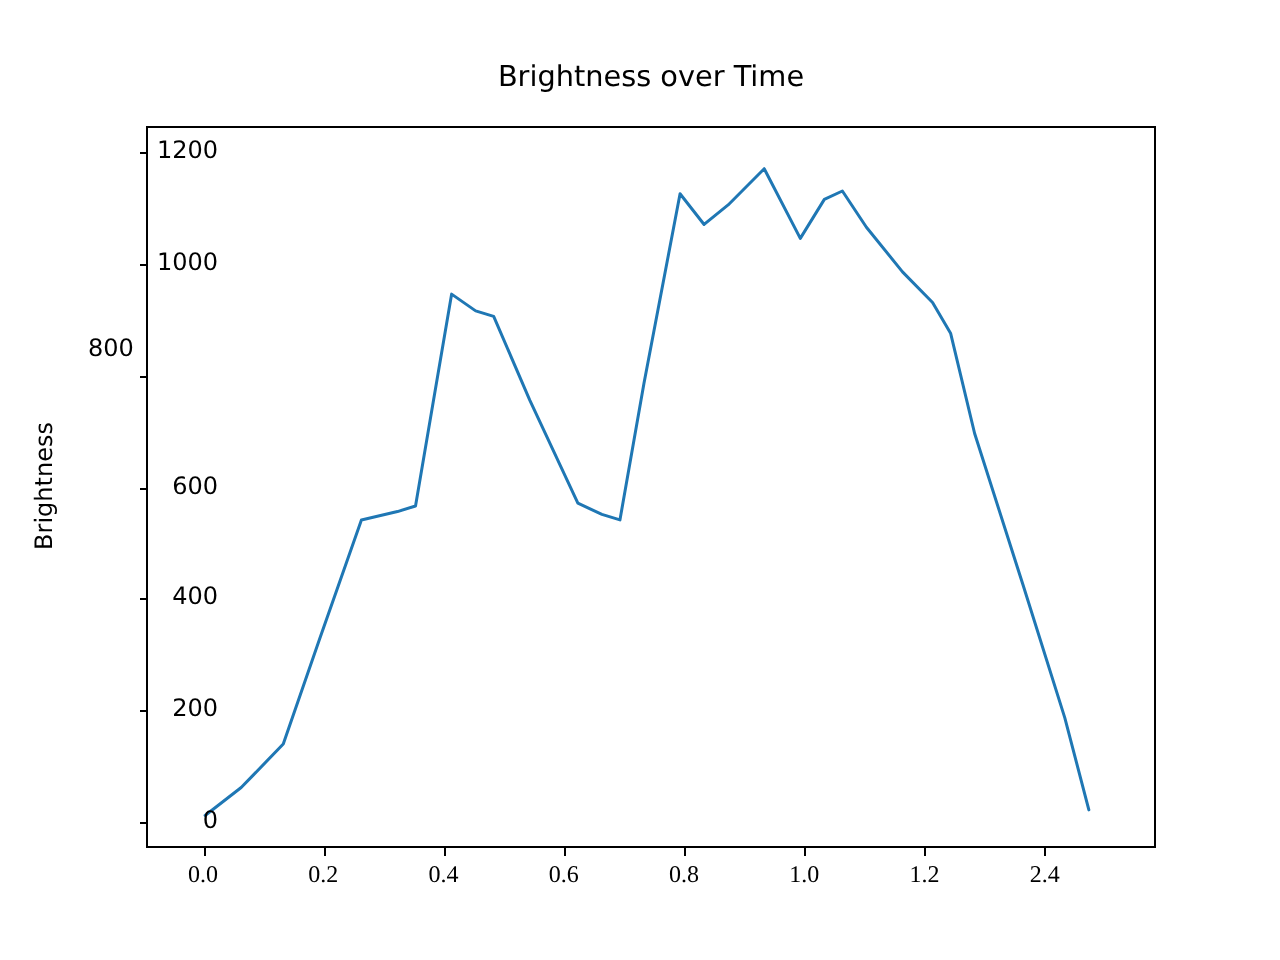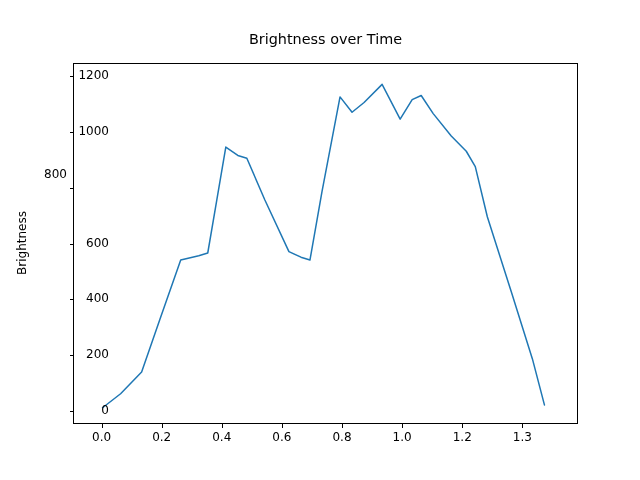--- a/index.html
+++ b/index.html
@@ -27,21 +27,21 @@
 
   
   .ytick-label{
     position:absolute;right:646px;  
     font-size:12px;color:#000000;white-space:nowrap;margin-left:44px;
   }
   .ytick-mark{position:absolute;width:3.5px;height:1px;background:#000000;}
   .xtick-mark{position:absolute;width:1px;height:3.5px;background:#000000;}
   .xtick-label{
     position:absolute;font-size:12px;color:#000000;
-    white-space:nowrap;text-align:center;
+    white-space:nowrap;text-align:center;font-family:Liberation Serif, serif;
   }
   #ylabel{
     position:absolute;left:-14px;top:206px;width:120px;
     font-size:12px;color:#000000;text-align:center;
     transform:rotate(-90deg);transform-origin:center center;
   }
   #xlabel{
     position:absolute;left:73px;top:452px;width:505px;
     text-align:center;font-size:12px;color:#000000;
   }
@@ -84,18 +84,18 @@
       <div class="xtick-label" style="left: 191.795px; width: 60px; top: 430px;">0.4</div>
       <div class="xtick-mark" style="left: 281.914px; top: 424px;"></div>
       <div class="xtick-label" style="left: 251.914px; width: 60px; top: 430px;">0.6</div>
       <div class="xtick-mark" style="left: 342.033px; top: 424px;"></div>
       <div class="xtick-label" style="left: 312.033px; width: 60px; top: 430px;">0.8</div>
       <div class="xtick-mark" style="left: 402.152px; top: 424px;"></div>
       <div class="xtick-label" style="left: 372.152px; width: 60px; top: 430px;">1.0</div>
       <div class="xtick-mark" style="left: 462.271px; top: 424px;"></div>
       <div class="xtick-label" style="left: 432.271px; width: 60px; top: 430px;">1.2</div>
       <div class="xtick-mark" style="left: 522.39px; top: 424px;"></div>
-      <div class="xtick-label" style="left: 492.39px; width: 60px; top: 430px;">1.3</div>
+      <div class="xtick-label" style="left: 492.39px; width: 60px; top: 430px;">2.4</div>
     </div>
 
   <div id="ylabel" style="top: 235.5px; left: -38px;">Brightness</div>
 
 </div>
 
 </body></html>

